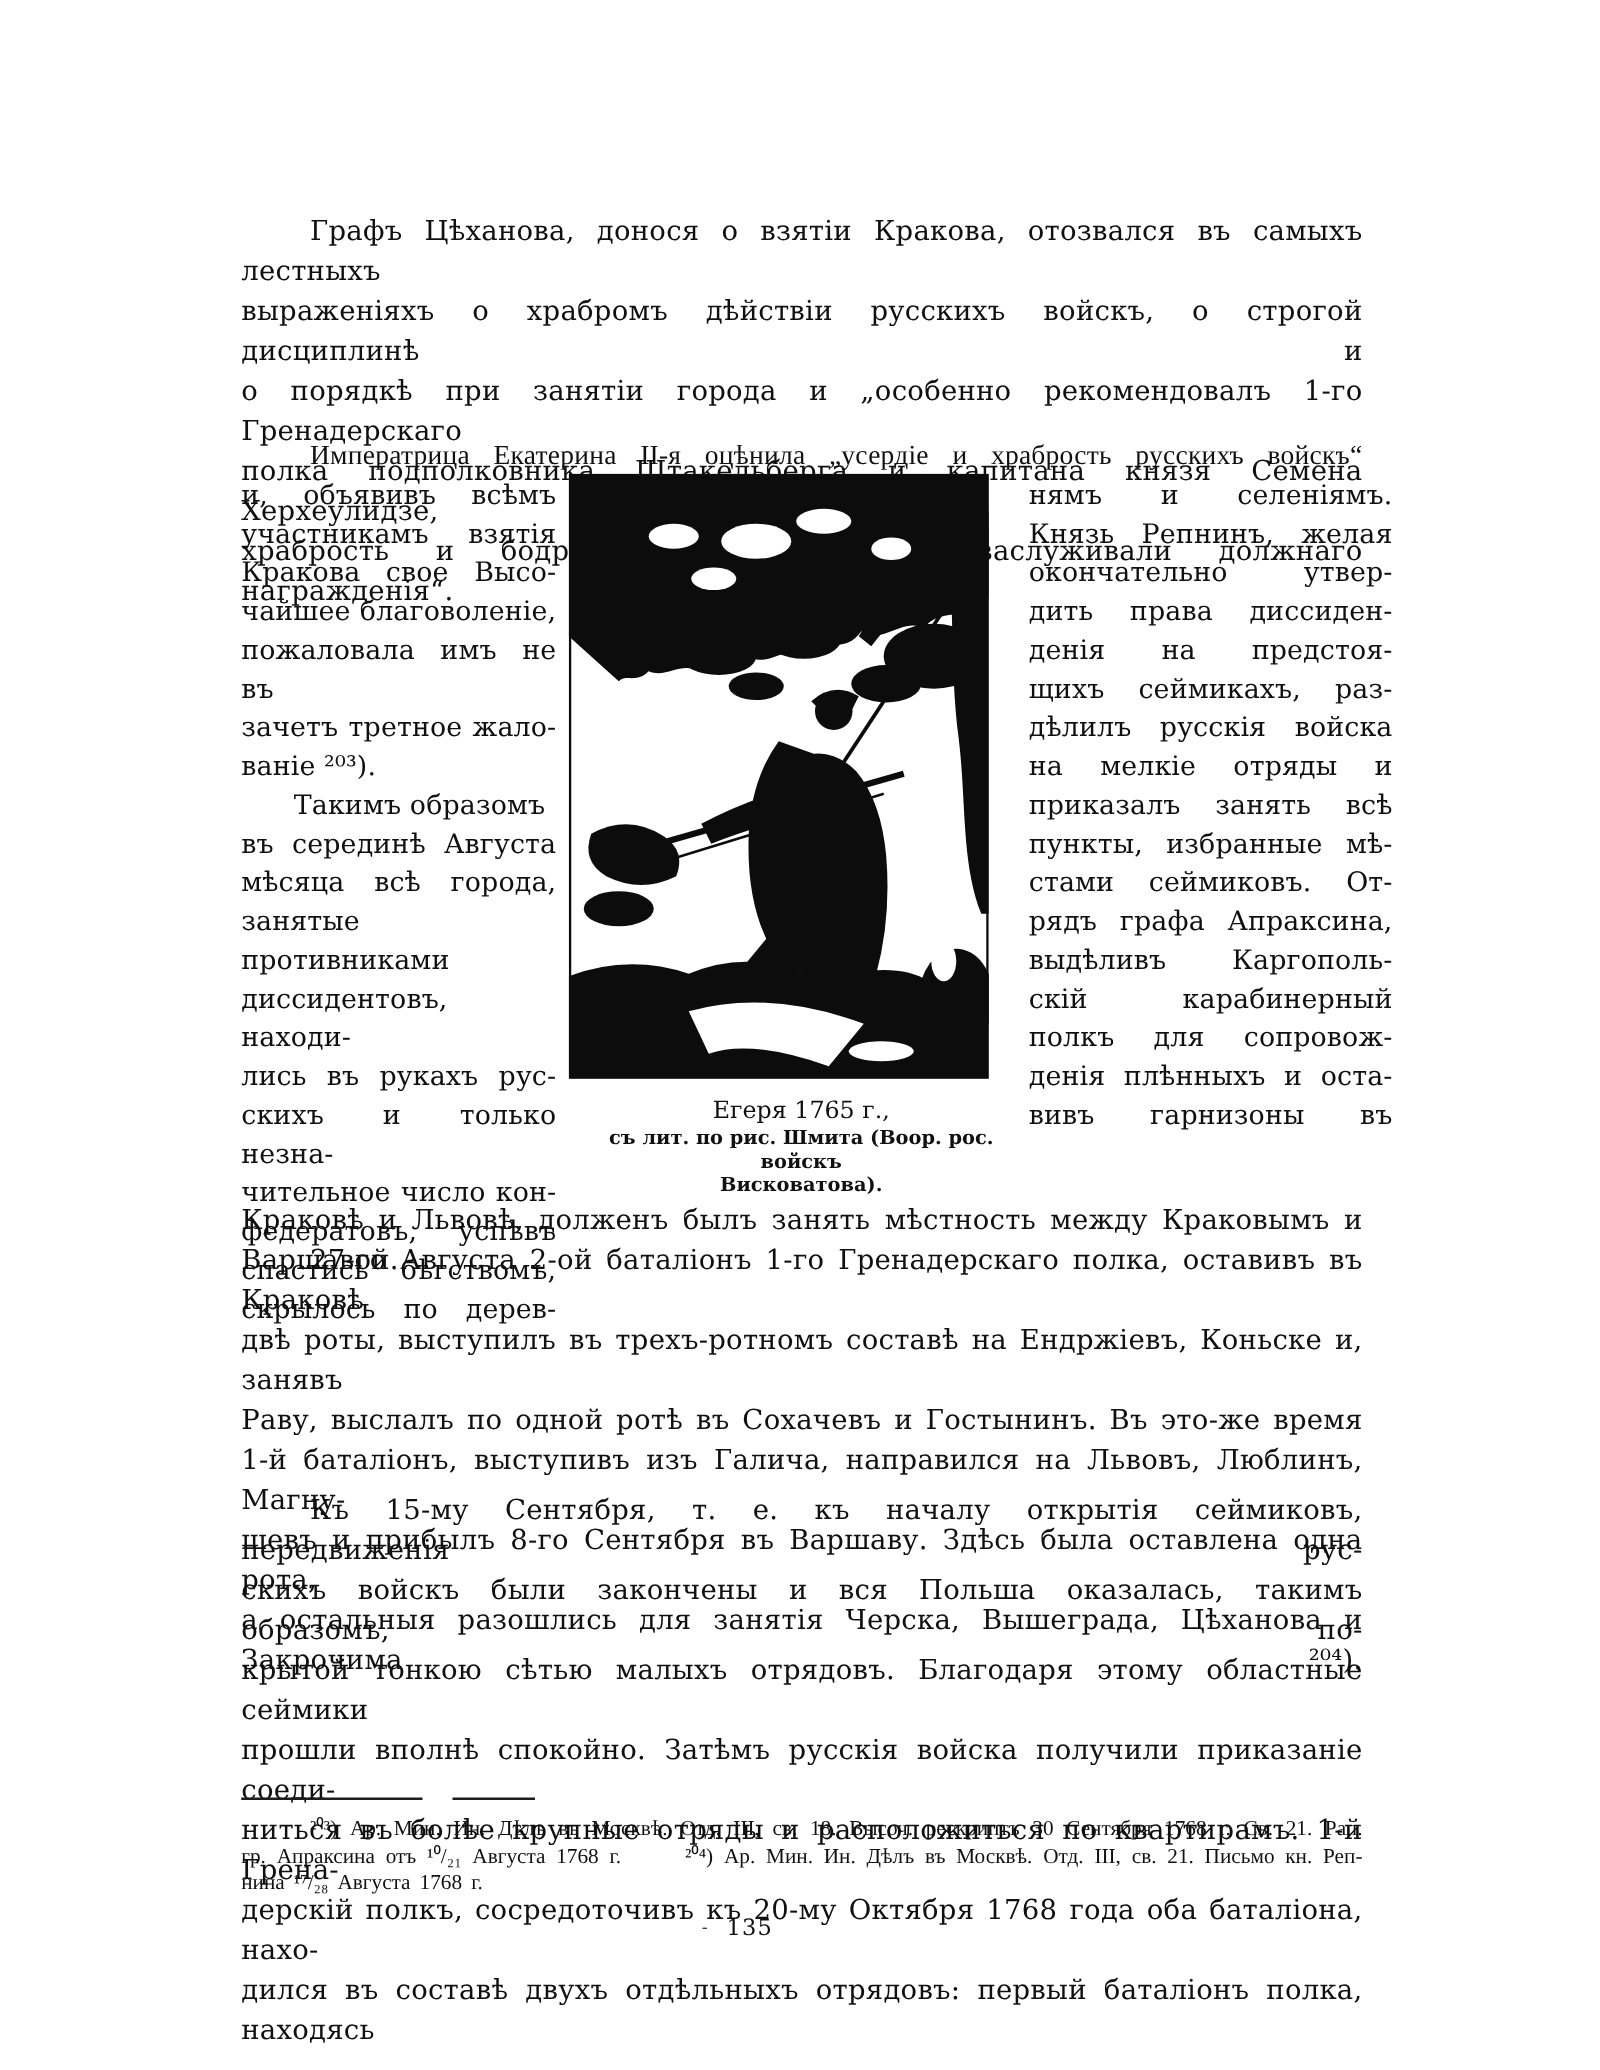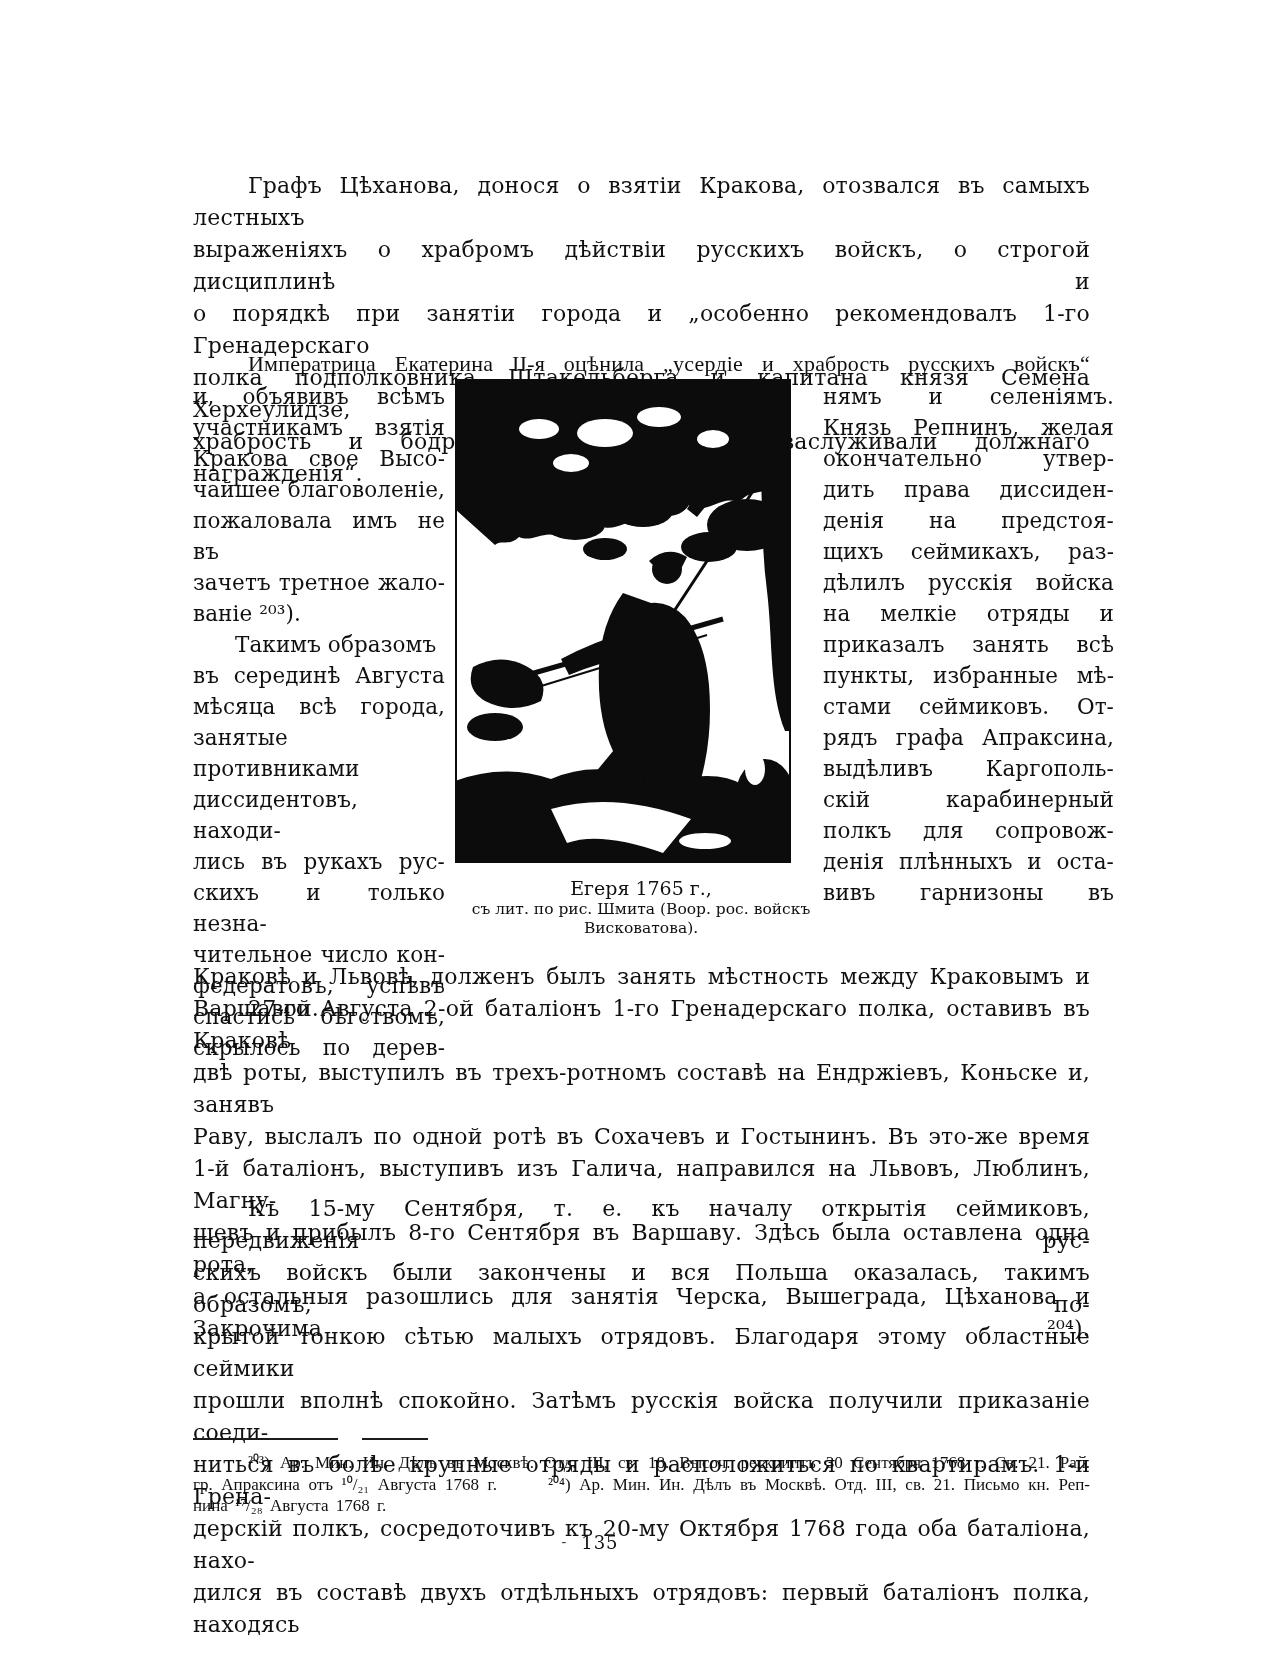--- a/index.html
+++ b/index.html
@@ -22,21 +22,21 @@
   #col-right{left:823px;top:381px;width:291px;}
   #p1{left:193px;top:170px;}
   #p2-first{left:193px;top:348px;font-family:Liberation Serif, serif;}
   #p2-end{left:193px;top:961px;}
   #p3{left:193px;top:993px;}
   #p4{left:193px;top:1193px;}
   #footnotes{left:193px;top:1452px;font-family:Liberation Serif, serif;}
   #figure{left:455px;top:379px;width:372px;text-align:center;}
   #figure svg{display:block;}
   .cap1{font-size:19px;line-height:24px;margin-top:13px;}
-  .cap2{font-size:15.5px;line-height:19px;}
+  .cap2{font-size:15.5px;line-height:19px;font-weight:bold;}
   .rule{position:absolute;height:2px;background:#1c1c1c;}
   #rule1{left:193px;top:1438px;width:145px;}
   #rule2{left:362px;top:1438px;width:66px;}
   #page-footer{left:0;top:1532px;width:1180px;text-align:center;font-size:18px;letter-spacing:1px;}
   #page-footer .marker{font-size:14px;color:#333;margin-right:14px;vertical-align:2px;}
 </style>
 </head>
 <body>
 
 <div id="p1" class="abs wide">

